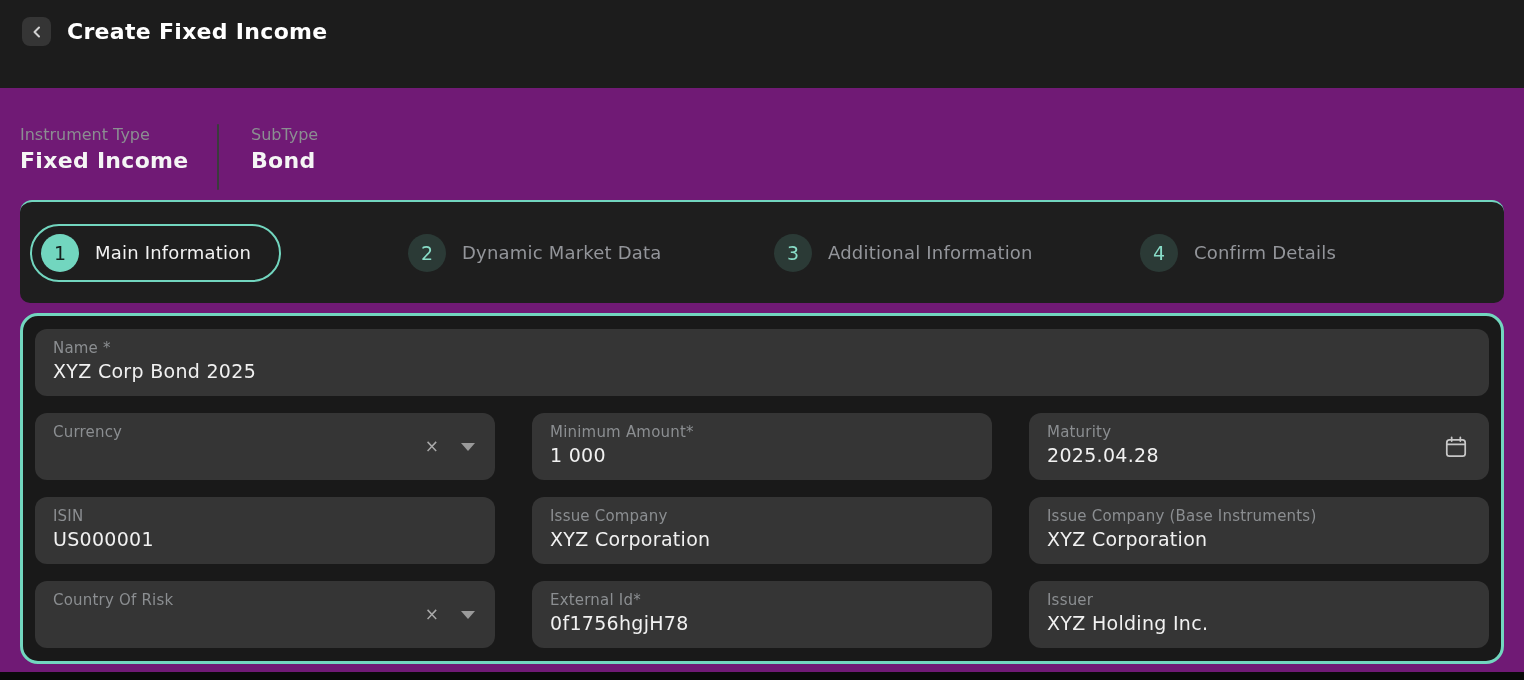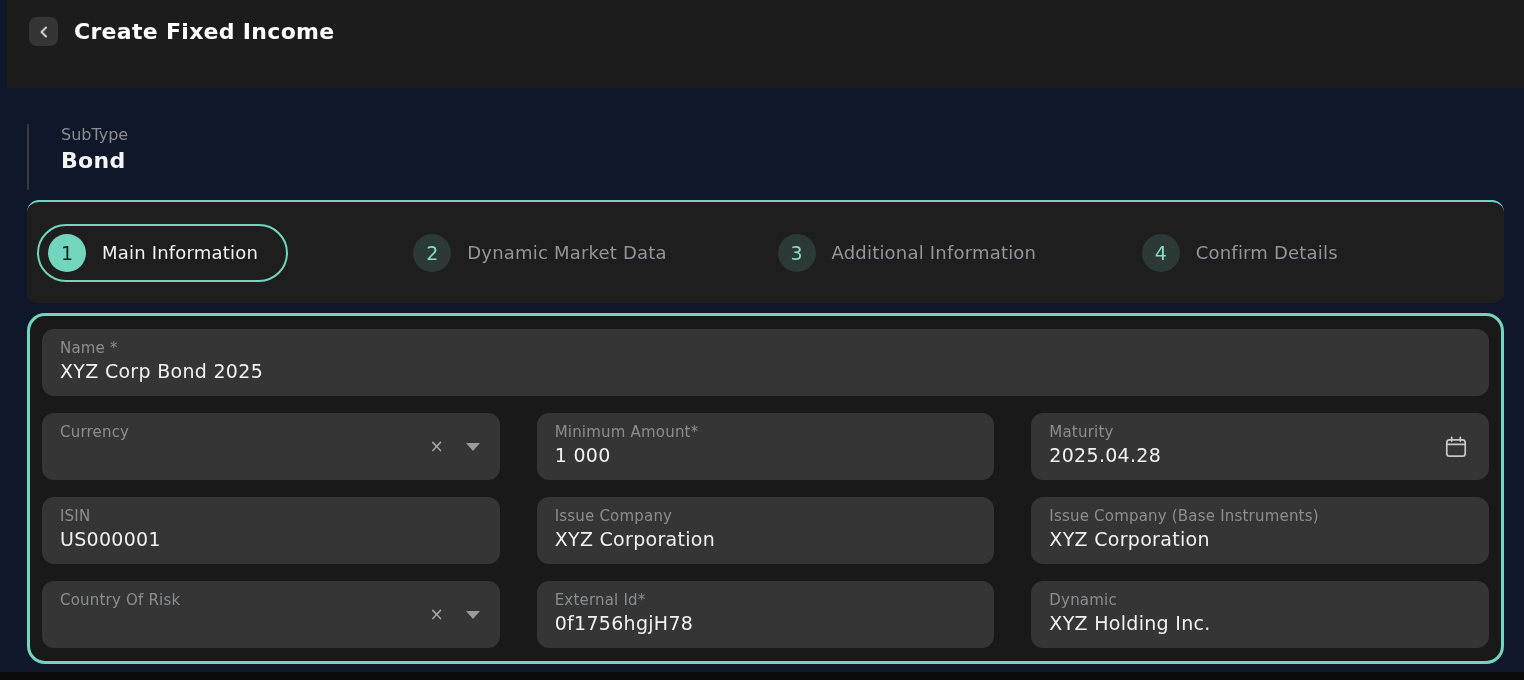--- a/index.html
+++ b/index.html
@@ -3,23 +3,22 @@
 <meta charset="utf-8">
 <style>
   * { margin: 0; padding: 0; box-sizing: border-box; }
   html, body { background: #0a0a0a; }
   body { font-family: "DejaVu Sans", "Liberation Sans", sans-serif; }
 
   .page {
     position: relative;
     width: 1524px;
     height: 672px;
-    background: #0f172a;
+    background: #701a75;
     overflow: hidden;
-    padding-left: 7px;
   }
 
   
   .header {
     height: 88px;
     background: #1c1c1c;
     display: flex;
     align-items: flex-start;
     padding: 17px 22px 0 22px;
   }
@@ -156,20 +155,24 @@
           <polyline points="9,2.5 4.5,7 9,11.5" fill="none" stroke="#d2d2d2" stroke-width="2" stroke-linecap="round" stroke-linejoin="round"></polyline>
         </svg>
       </span>
     </div>
     <div class="page-title">Create Fixed Income</div>
   </div>
 
   <div class="body">
 
     <div class="meta-row">
+      <div class="meta-block first">
+        <span class="meta-label">Instrument Type</span>
+        <span class="meta-value">Fixed Income</span>
+      </div>
       <div class="meta-divider"></div>
       <div class="meta-block">
         <span class="meta-label">SubType</span>
         <span class="meta-value">Bond</span>
       </div>
     </div>
 
     <div class="stepper-panel">
       <div class="step active">
         <span class="circle">1</span>
@@ -247,20 +250,20 @@
           <span class="adorn">
             <span class="icon-clear">×</span>
             <span class="icon-caret"></span>
           </span>
         </div>
         <div class="field">
           <span class="f-label">External Id*</span>
           <span class="f-value">0f1756hgjH78</span>
         </div>
         <div class="field">
-          <span class="f-label">Dynamic</span>
+          <span class="f-label">Issuer</span>
           <span class="f-value">XYZ Holding Inc.</span>
         </div>
       </div>
 
     </div>
   </div>
 </div>
 
 </body></html>

